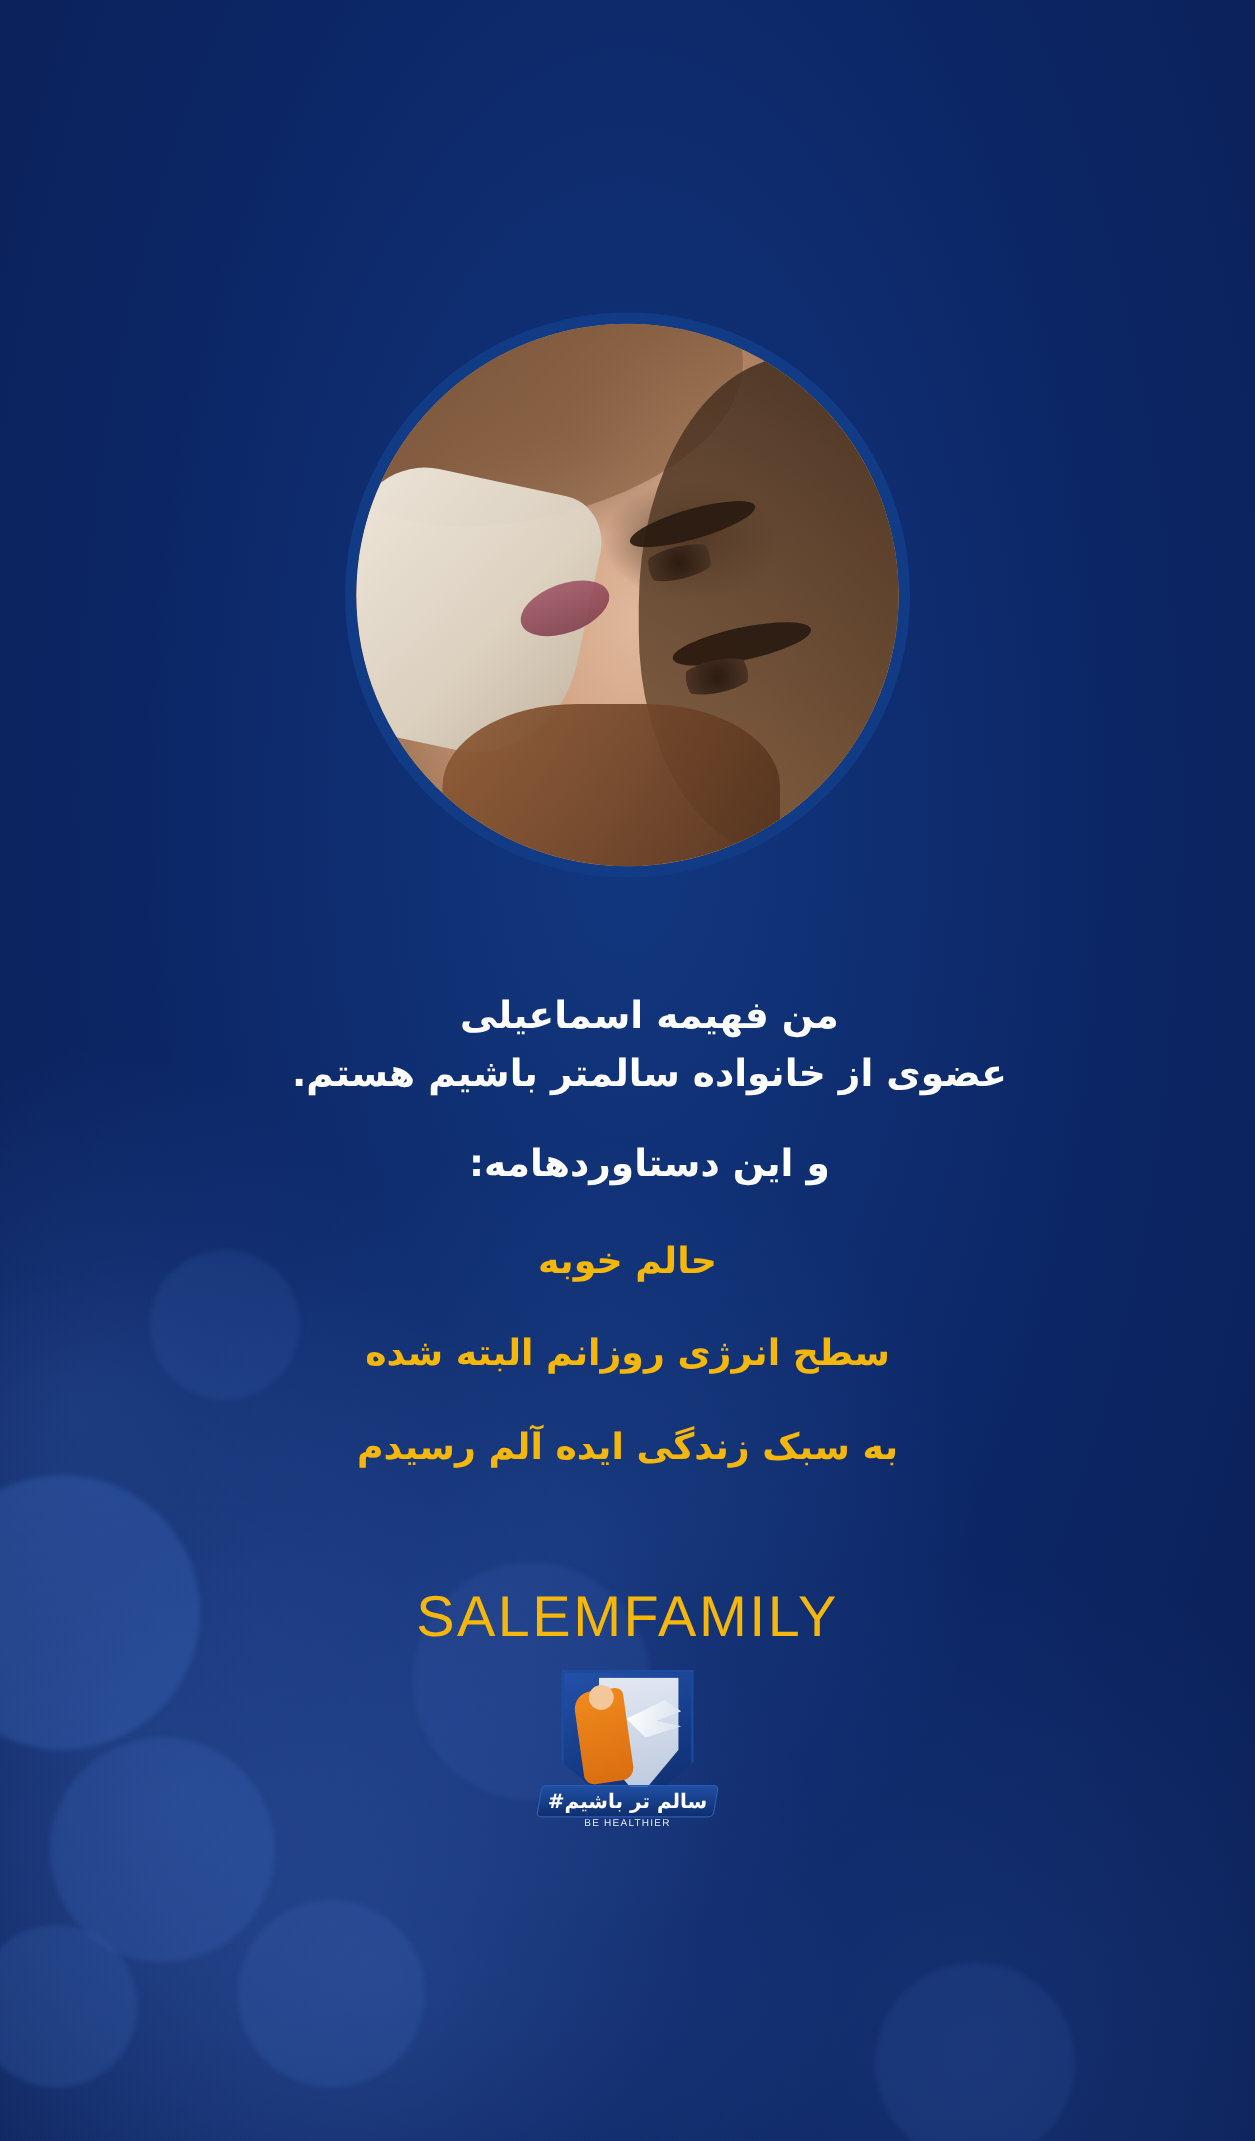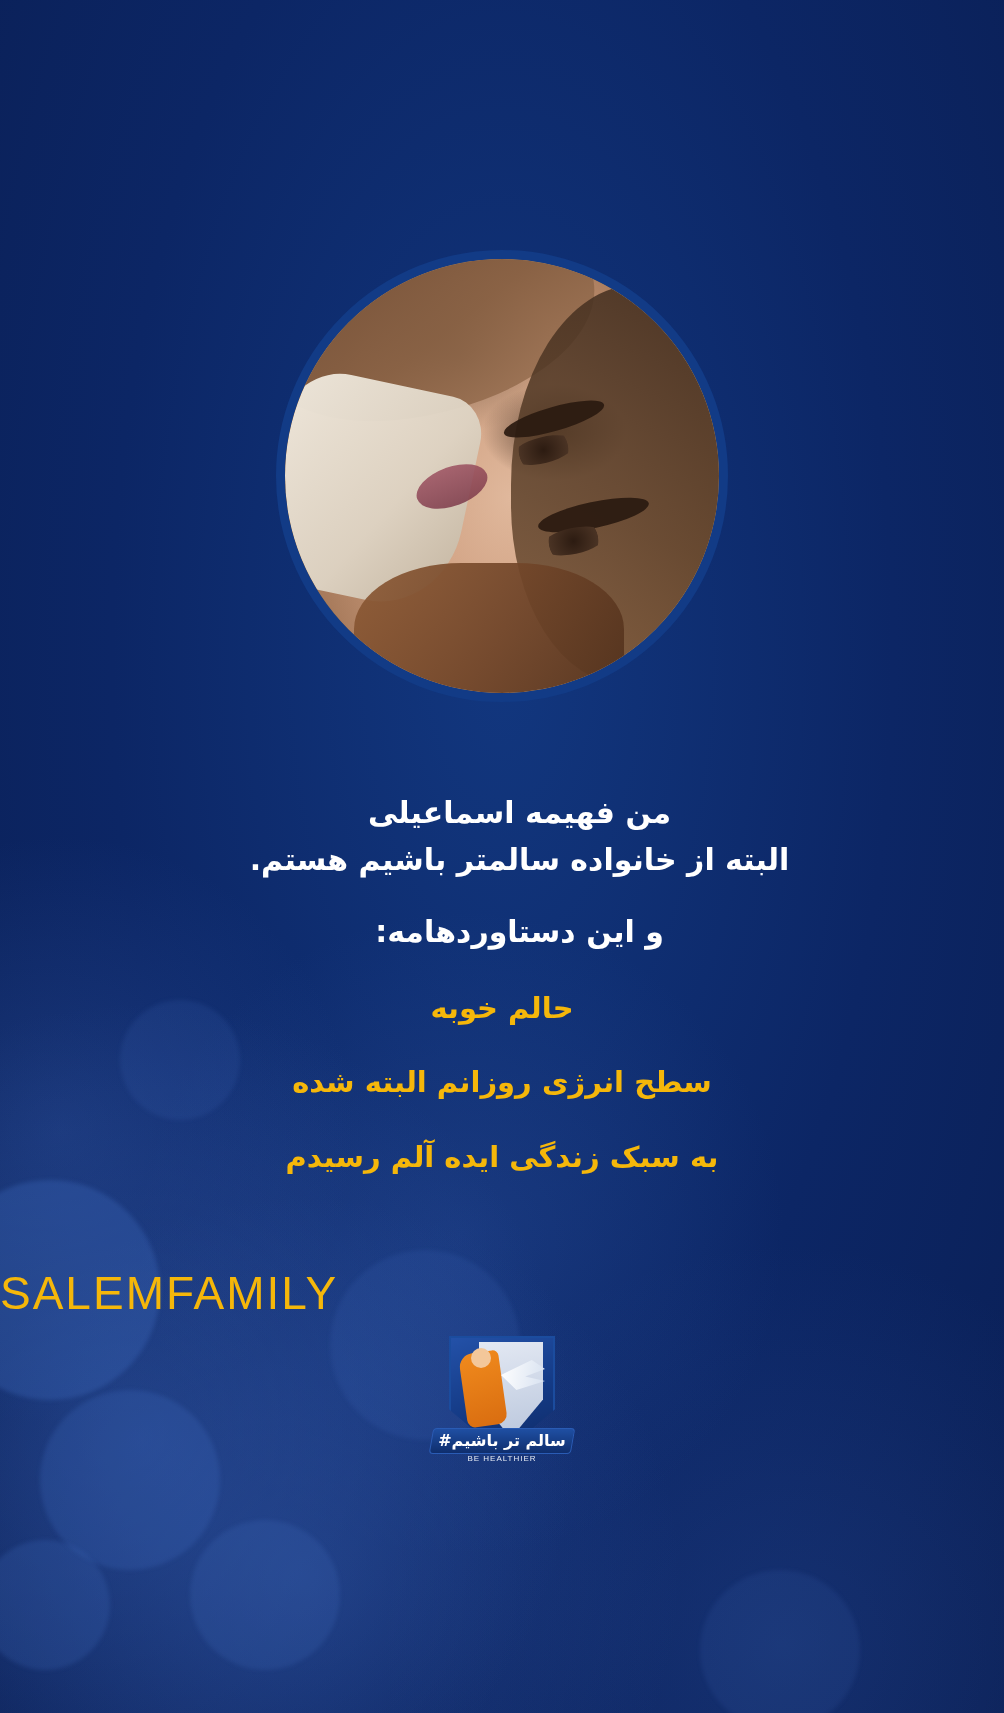--- a/index.html
+++ b/index.html
@@ -153,21 +153,21 @@
   .white { color: #ffffff; padding-left: 35px; }
   .gold  { color: #f5b70a; }
   .s1 { font-size: 30px; }
   .s2 { font-size: 29px; margin-top: 30px; }
   .blk { margin-bottom: 26px; }
 
   .brand {
     position: absolute;
     left: 0; right: 0;
     top: 1266px;
-    text-align: left;
+    text-align: center;
     color: #f5b70a;
     font-size: 46px;
     letter-spacing: 2px;
     font-family: "Liberation Sans", sans-serif;
   }
 
   
   .logo {
     position: absolute;
     left: 50%;
@@ -272,21 +272,21 @@
         <div class="ph-shape ph-eye-a"></div>
         <div class="ph-shape ph-eye-b"></div>
         <div class="ph-shape ph-lips"></div>
       </div>
     </div>
   </div>
 
   <div class="texts">
     <div class="blk">
       <div class="line white s1">من فهیمه اسماعیلی</div>
-      <div class="line white s1">البته از خانواده سالمتر باشیم هستم.</div>
+      <div class="line white s1">عضوی از خانواده سالمتر باشیم هستم.</div>
     </div>
     <div class="blk">
       <div class="line white s1">و این دستاوردهامه:</div>
       <div class="line gold s2">حالم خوبه</div>
       <div class="line gold s2">سطح انرژی روزانم البته شده</div>
       <div class="line gold s2">به سبک زندگی ایده آلم رسیدم</div>
     </div>
   </div>
 
   <div class="brand">SALEMFAMILY</div>

